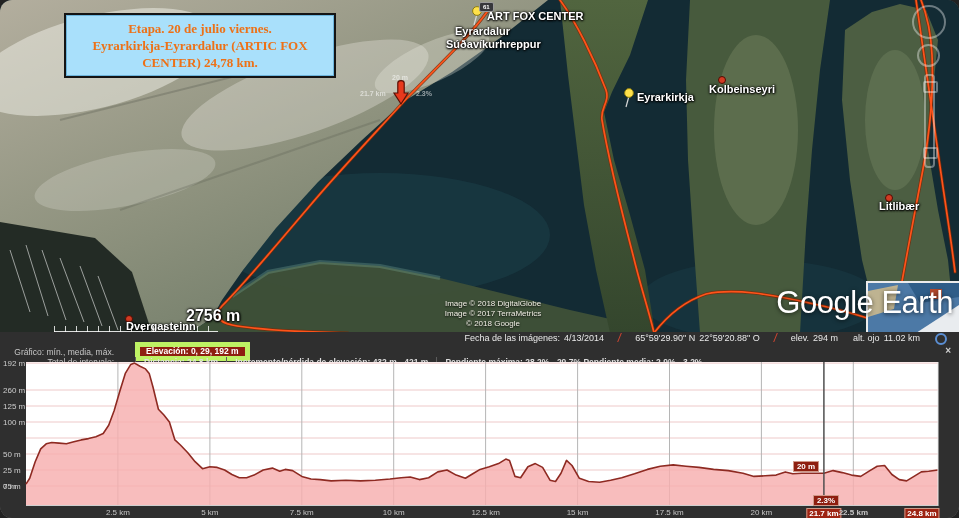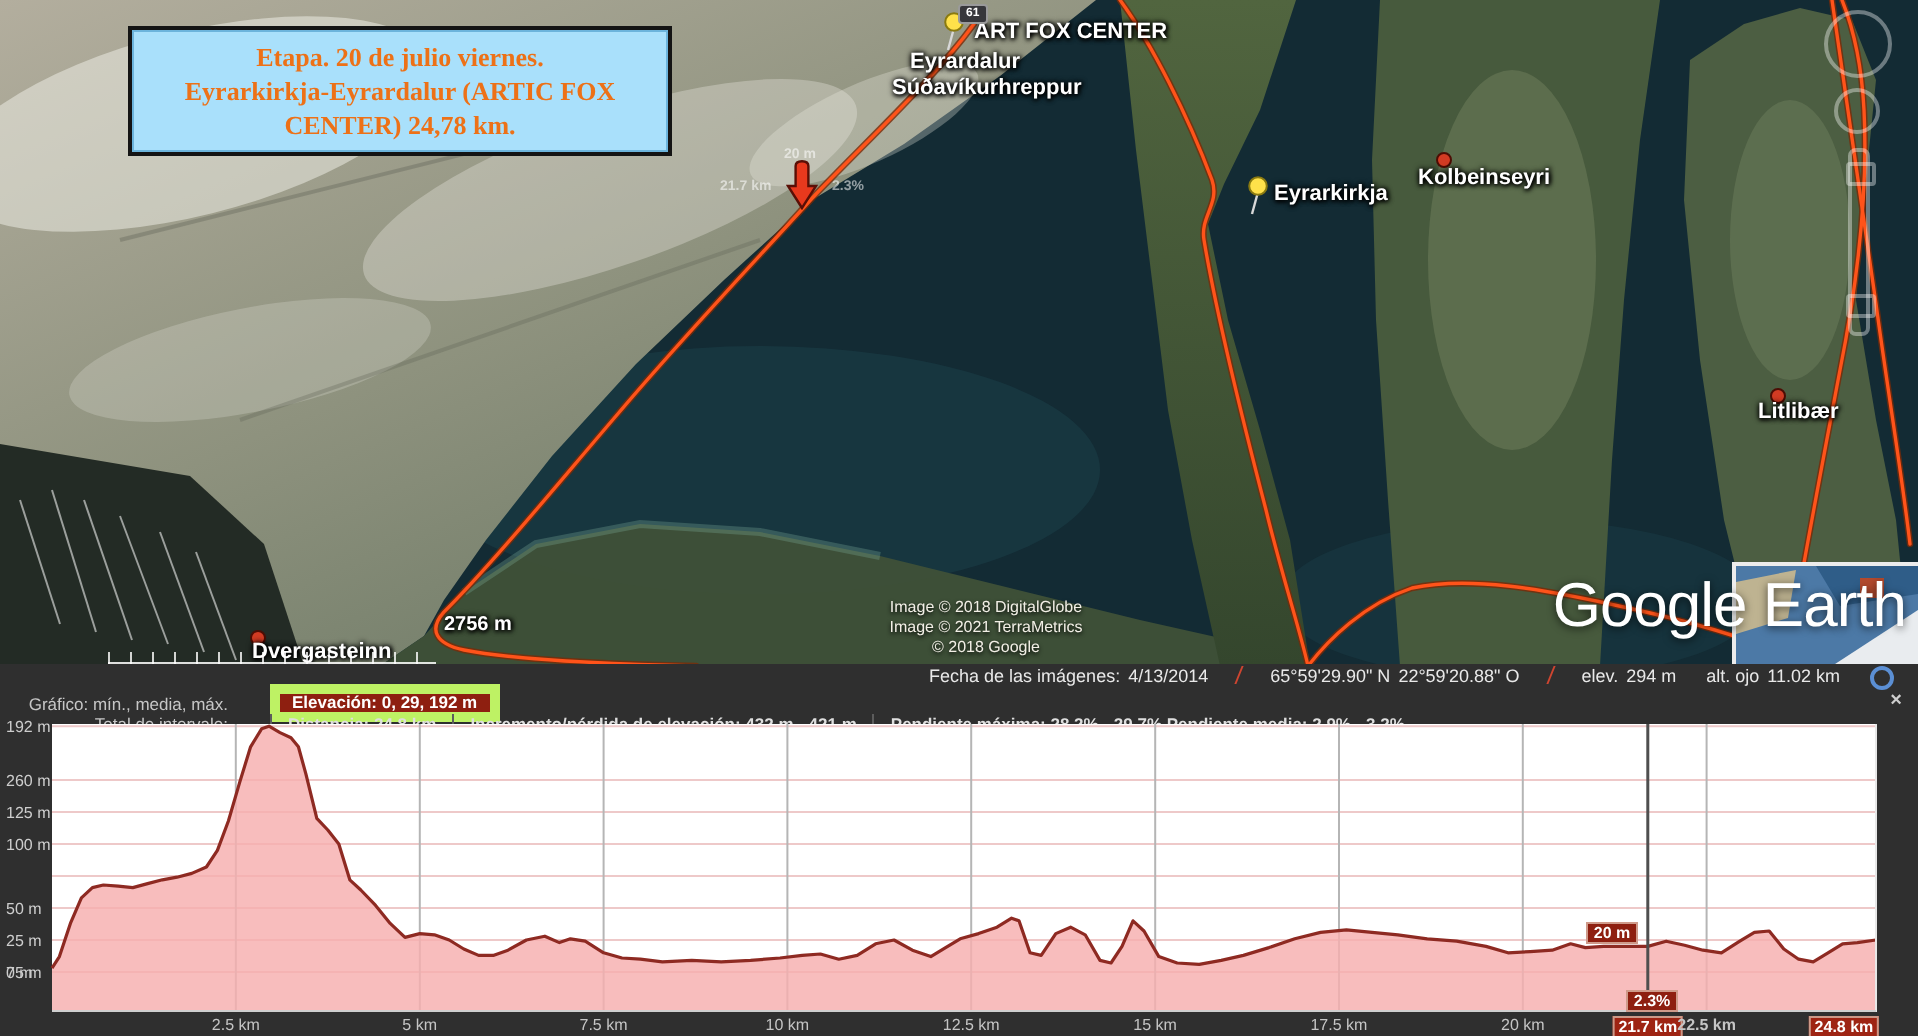--- a/index.html
+++ b/index.html
@@ -1,22 +1,22 @@
 <!DOCTYPE html>
 <html><head>
 <meta charset="utf-8">
 <style>
   html,body{margin:0;padding:0;background:#222;}
-  #app{position:relative;width:959px;height:518px;overflow:hidden;background:#737373;font-family:"Liberation Sans",sans-serif;}
+  #app{position:relative;width:959px;height:518px;overflow:hidden;background:#737373;font-family:"Liberation Sans",sans-serif;border-radius:12px;}
   
   #map{position:absolute;left:0;top:0;width:959px;height:333px;overflow:hidden;background:#132a33;cursor:grab;}
   #terrain{position:absolute;left:0;top:0;}
   .map-label{position:absolute;color:#fff;font:bold 11px "Liberation Sans",sans-serif;
     text-shadow:0 1px 2px #000,0 0 3px #000,1px 0 2px #000;white-space:nowrap;z-index:4;}
-  .map-label.small{font-size:10px;margin-left:36px;}
+  .map-label.small{font-size:16px;}
   .marker{position:absolute;z-index:4;}
   .dot{width:6px;height:6px;border-radius:50%;background:#d23b23;border:1px solid #4d0d04;}
   #info-box{position:absolute;left:64px;top:13px;width:252px;padding:5px 8px;z-index:6;
     background:#a9e0fb;border:2px solid #141414;box-shadow:inset 0 0 0 1px #6cb4dc;
     font:bold 13px "Liberation Serif",serif;color:#ed7117;text-align:center;line-height:17px;}
   #road-badge{position:absolute;left:479px;top:2px;background:#37373b;border:1px solid #9a9a9a;
     border-radius:2px;color:#fff;font:bold 6px "Liberation Sans",sans-serif;padding:1px 3px;z-index:4;}
   #cursor-marker{position:absolute;left:358px;top:74px;width:110px;height:40px;z-index:5;}
   .faint{position:absolute;color:rgba(255,255,255,0.55);font:bold 7px "Liberation Sans",sans-serif;white-space:nowrap;}
   
@@ -192,21 +192,21 @@
         <path d="M0,8 L30,2 L26,26 L0,34 Z" fill="#cbb98f" opacity="0.9"></path>
         <path d="M48,50 L91,22 L91,50 Z" fill="#e9ecef"></path>
         <path d="M40,0 L91,0 L91,14 L52,20 Z" fill="#2f5d88"></path>
         <rect x="62" y="6" width="12" height="10" fill="#b34a2e"></rect>
       </svg>
     </div>
     <div id="ge-logo">Google Earth</div>
 
     <div id="attribution">
       <div>Image © 2018 DigitalGlobe</div>
-      <div>Image © 2021 TerraMetrics</div>
+      <div>Image © 2017 TerraMetrics</div>
       <div>© 2018 Google</div>
     </div>
   </div>
 
   <div id="timeline">
     <div id="tl-track"></div>
     <svg id="tl-clock" viewBox="0 0 12 12">
       <circle cx="6" cy="6" r="5.2" fill="#2d8c55" stroke="#e8e8e8" stroke-width="1"></circle>
       <path d="M6,6 L6,2.6 M6,6 L8.4,7.2" stroke="#fff" stroke-width="1.1" fill="none"></path>
     </svg>

